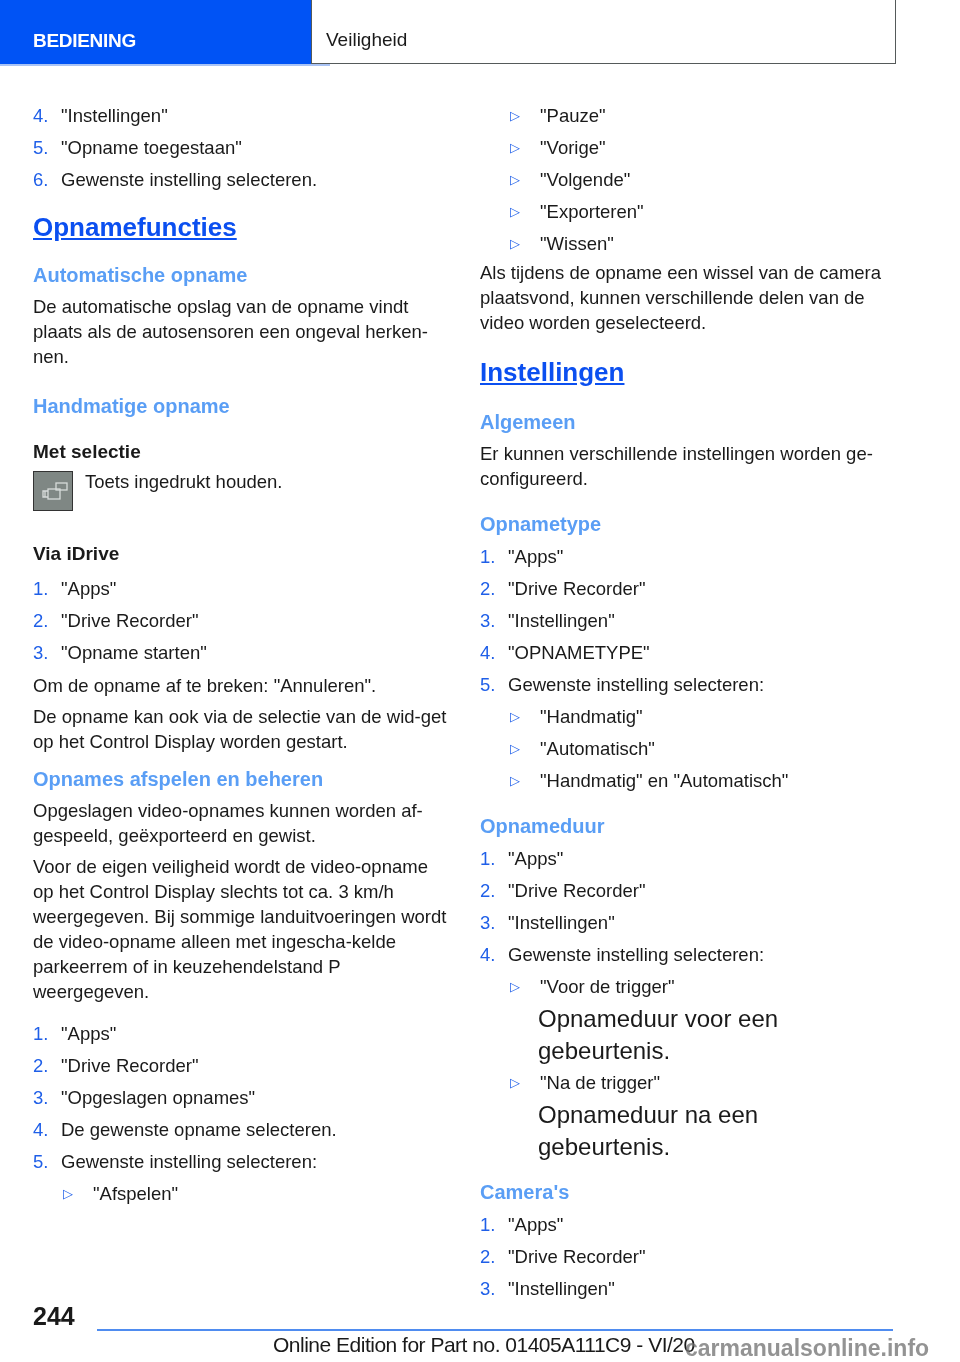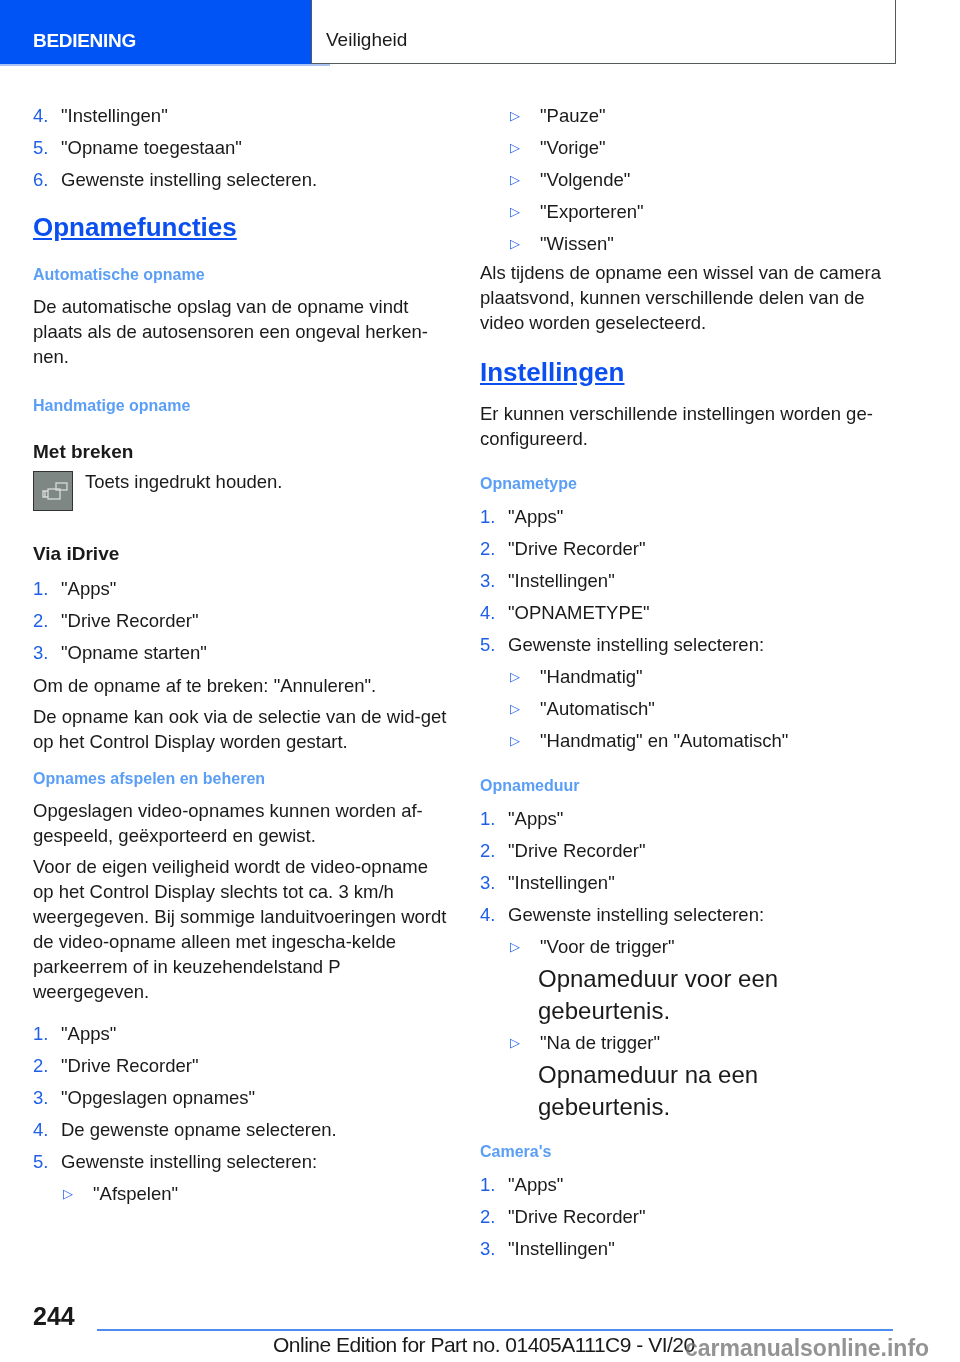--- a/index.html
+++ b/index.html
@@ -17,21 +17,21 @@
   .col.left { left:33px; }
   .col.right { left:480px; }
 
   .li { display:flex; font-size:18.5px; line-height:32px; }
   .li .num { width:28px; color:#1f5fe8; flex:none; }
   .sub { display:flex; font-size:18.5px; line-height:32px; padding-left:28px; }
   .sub .tri { width:30px; color:#1f5fe8; font-size:13px; flex:none; padding-left:2px; }
   .subnote { padding-left:58px; font-size:24px; line-height:32px; }
   .p { font-size:18.5px; line-height:25px; margin:4px 0 6px 0; }
   .h1 { font-size:26px; font-weight:bold; color:#0b4ff0; margin:14px 0 12px 0; line-height:34px;text-decoration:underline; }
-  .h2 { font-size:16px; font-weight:bold; color:#5a9ef5; margin:10px 0 2px 0; line-height:30px; }
+  .h2 { font-size:20px; font-weight:bold; color:#5a9ef5; margin:10px 0 2px 0; line-height:30px; }
   .h3 { font-size:19px; font-weight:bold; color:#1a1a1a; margin:14px 0 6px 0; line-height:26px; }
   .iconrow { display:flex; align-items:flex-start; margin:4px 0 30px 0; }
   .keyicon { width:38px; height:38px; background:#7f8784; border:1px solid #333; flex:none; position:relative; margin-right:12px; }
   .iconrow .txt { font-size:18.5px; line-height:22px; }
 
   .page-num { position:absolute; left:33px; top:1302px; font-size:25px; font-weight:bold; color:#1a1a1a; }
   .footer-line { position:absolute; left:97px; top:1329px; width:796px; height:2px; background:#4f8cf0; }
   .footer-text { position:absolute; left:273px; top:1333px; font-size:21px; color:#1a1a1a; letter-spacing:-0.5px; }
   .watermark { position:absolute; left:685px; top:1335px; font-size:23px; color:#6f6f6f; opacity:0.75;font-weight:bold; }
 </style>
@@ -57,21 +57,21 @@
   <div class="li">
       <span class="num">6.</span>
       <span>Gewenste instelling selecteren.</span>
     </div>
 
   <div class="h1">Opnamefuncties</div>
   <div class="h2" style="margin-top:16px">Automatische opname</div>
   <div class="p">De automatische opslag van de opname vindt plaats als de autosensoren een ongeval herken-nen.</div>
 
   <div class="h2" style="margin-top:22px">Handmatige opname</div>
-  <div class="h3" style="margin-top:18px">Met breken</div>
+  <div class="h3" style="margin-top:18px">Met selectie</div>
   <div class="iconrow">
     <div class="keyicon">
       <svg width="38" height="38" viewBox="0 0 38 38">
         <g fill="none" stroke="#d8dcda" stroke-width="1.3">
           <rect x="14" y="17" width="12" height="10"></rect>
           <rect x="22" y="11" width="11" height="7"></rect>
           <path d="M14 19 L9 19 L9 25 L14 25"></path>
           <line x1="11" y1="19" x2="11" y2="25"></line>
         </g>
       </svg>
@@ -143,20 +143,21 @@
       <span class="tri">▷</span>
       <span>"Exporteren"</span>
     </div>
   <div class="sub">
       <span class="tri">▷</span>
       <span>"Wissen"</span>
     </div>
   <div class="p" style="margin-top:0">Als tijdens de opname een wissel van de camera plaatsvond, kunnen verschillende delen van de video worden geselecteerd.</div>
 
   <div class="h1" style="margin-top:20px">Instellingen</div>
+  <div class="h2" style="margin-top:18px">Algemeen</div>
   <div class="p">Er kunnen verschillende instellingen worden ge-configureerd.</div>
 
   <div class="h2" style="margin-top:18px">Opnametype</div>
   <div class="li">
       <span class="num">1.</span>
       <span>"Apps"</span>
     </div>
   <div class="li">
       <span class="num">2.</span>
       <span>"Drive Recorder"</span>

